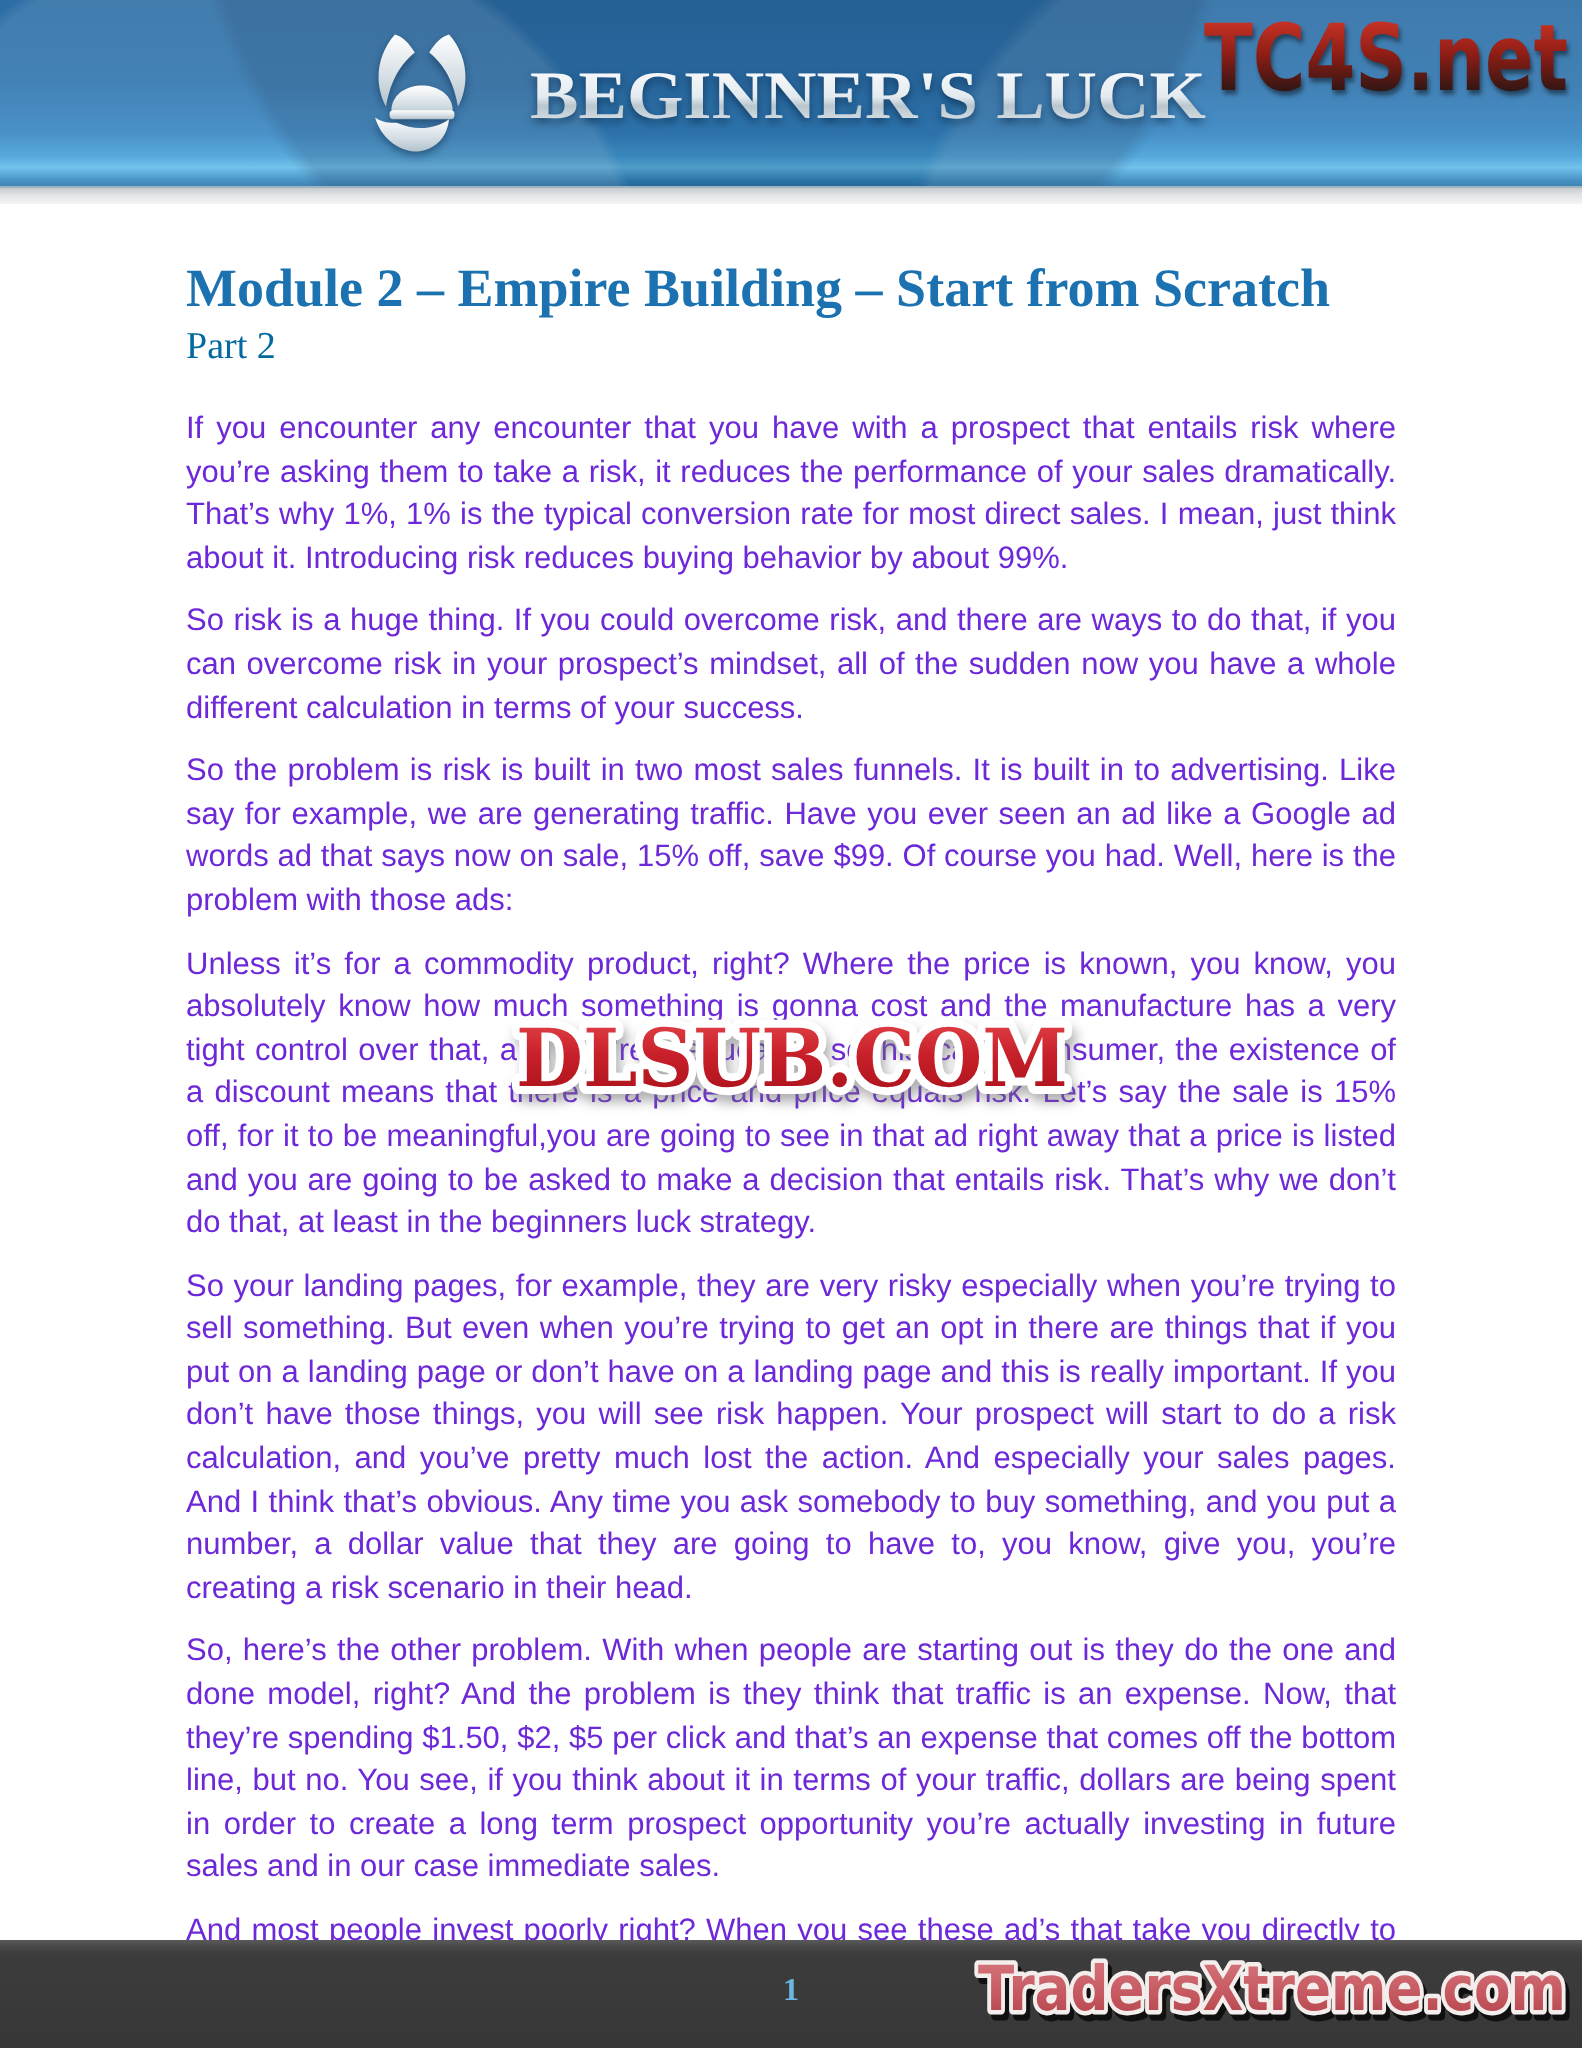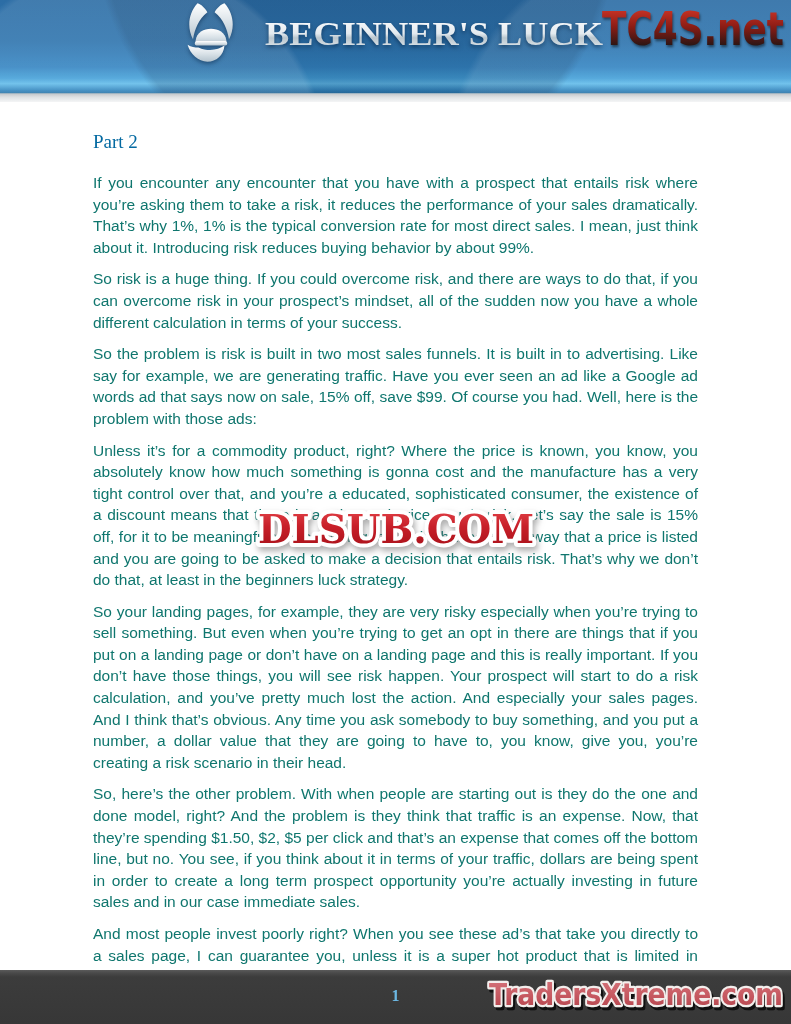--- a/index.html
+++ b/index.html
@@ -12,21 +12,21 @@
   
   .header{
     position:relative;width:100%;height:93px;overflow:hidden;
     background:
       radial-gradient(circle 330px at 16% 175%, rgba(255,255,255,0.10) 59%, rgba(255,255,255,0) 61%),
       radial-gradient(circle 390px at 86% 190%, rgba(255,255,255,0.09) 59%, rgba(255,255,255,0) 61%),
       radial-gradient(circle 430px at 45% -80%, rgba(20,60,100,0.25) 59%, rgba(20,60,100,0) 61%),
       linear-gradient(180deg,#2c6da5 0%,#2e74ae 45%,#3585c2 72%,#45a0d8 84%,#63bcea 90%,#3487bf 97%,#2b76aa 100%);
   }
   .logo-row{
-    position:absolute;left:0;right:0;top:2px;
+    position:absolute;left:0;right:0;top:16px;
     display:flex;align-items:center;justify-content:center;gap:24px;
   }
   .helmet-svg{filter:drop-shadow(0 2px 2px rgba(0,25,55,0.45));}
   .logo-text-svg{filter:drop-shadow(0 2px 2px rgba(0,25,55,0.55));}
   .tc4s{
     position:absolute;top:1px;right:3px;
     transform:scaleY(1.1);transform-origin:top right;
     filter:drop-shadow(1px 2px 1px rgba(0,0,0,0.45));
   }
 
@@ -48,21 +48,21 @@
     color:#1c72b0;margin:0;
   }
   .doc-subtitle{
     font-family:"Liberation Serif",serif;
     font-size:19px;line-height:24px;font-weight:400;
     color:#0369a1;margin:2px 0 0 0;
   }
   .paragraphs{margin-top:18px;}
   .paragraphs p{
     font-size:15.5px;line-height:21.6px;
-    color:#0f766e;text-align:justify;
+    color:#6d28d9;text-align:justify;
     margin:0 0 10px 0;
   }
 
   
   .dlsub{
     position:absolute;left:50%;top:500px;transform:translateX(-50%);
     pointer-events:none;
     filter:drop-shadow(2px 4px 3px rgba(110,110,110,0.55));
   }
 
@@ -120,20 +120,21 @@
         <stop offset="0.9" stop-color="#141414"></stop>
       </linearGradient>
     </defs>
     <text x="188" y="40" text-anchor="end" textLength="182" lengthAdjust="spacingAndGlyphs" font-family="DejaVu Sans, sans-serif" font-size="42" font-weight="bold" fill="url(#redBlack)">TC4S.net</text>
   </svg>
 </div>
 
 <div class="divider"></div>
 
 <div class="doc">
+  <h1 class="doc-title">Module 2 – Empire Building – Start from Scratch</h1>
   <h2 class="doc-subtitle">Part 2</h2>
 
   <div class="paragraphs">
     <p>If you encounter any encounter that you have with a prospect that entails risk where you’re asking them to take a risk, it reduces the performance of your sales dramatically. That’s why 1%, 1% is the typical conversion rate for most direct sales. I mean, just think about it. Introducing risk reduces buying behavior by about 99%.</p>
     <p>So risk is a huge thing. If you could overcome risk, and there are ways to do that, if you can overcome risk in your prospect’s mindset, all of the sudden now you have a whole different calculation in terms of your success.</p>
     <p>So the problem is risk is built in two most sales funnels. It is built in to advertising. Like say for example, we are generating traffic. Have you ever seen an ad like a Google ad words ad that says now on sale, 15% off, save $99. Of course you had. Well, here is the problem with those ads:</p>
     <p>Unless it’s for a commodity product, right? Where the price is known, you know, you absolutely know how much something is gonna cost and the manufacture has a very tight control over that, and you’re a educated, sophisticated consumer, the existence of a discount means that there is a price and price equals risk. Let’s say the sale is 15% off, for it to be meaningful,you are going to see in that ad right away that a price is listed and you are going to be asked to make a decision that entails risk. That’s why we don’t do that, at least in the beginners luck strategy.</p>
     <p>So your landing pages, for example, they are very risky especially when you’re trying to sell something. But even when you’re trying to get an opt in there are things that if you put on a landing page or don’t have on a landing page and this is really important. If you don’t have those things, you will see risk happen. Your prospect will start to do a risk calculation, and you’ve pretty much lost the action. And especially your sales pages. And I think that’s obvious. Any time you ask somebody to buy something, and you put a number, a dollar value that they are going to have to, you know, give you, you’re creating a risk scenario in their head.</p>
     <p>So, here’s the other problem. With when people are starting out is they do the one and done model, right? And the problem is they think that traffic is an expense. Now, that they’re spending $1.50, $2, $5 per click and that’s an expense that comes off the bottom line, but no. You see, if you think about it in terms of your traffic, dollars are being spent in order to create a long term prospect opportunity you’re actually investing in future sales and in our case immediate sales.</p>
     <p>And most people invest poorly right? When you see these ad’s that take you directly to a sales page, I can guarantee you, unless it is a super hot product that is limited in terms of its availability and only one manufacturer has it or one sales portal has it or you know it’s one of those hey, we have freezes on stock, I guarantee you that most people are making a poor choice by sending traffic directly to a sales page. And if you’re doing that now, it doesn’t matter what you’re selling, I’d stop.</p>

